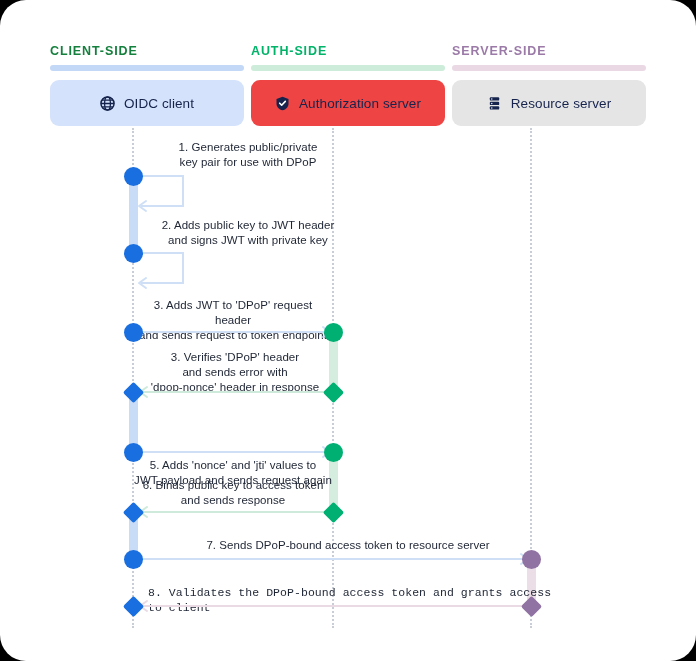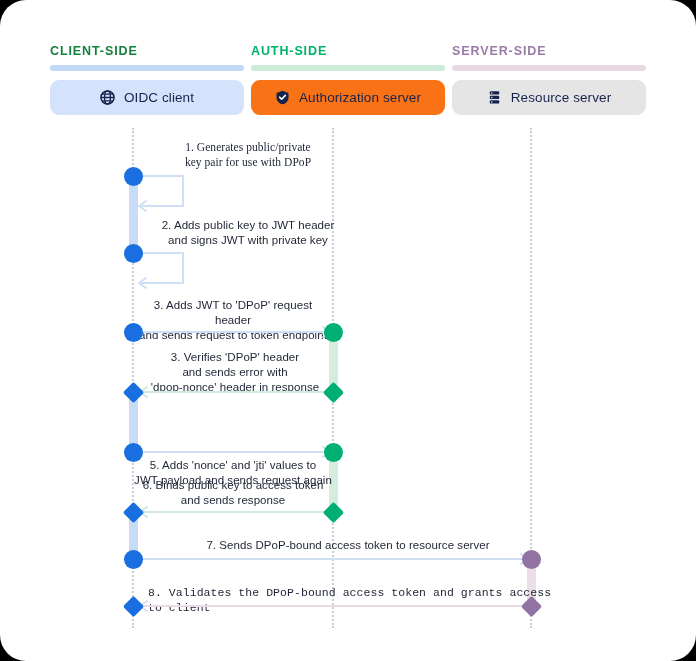--- a/index.html
+++ b/index.html
@@ -27,21 +27,21 @@
     letter-spacing: 0.9px;
     line-height: 1;
   }
   .col-rule {
     position: absolute;
     height: 6px;
     border-radius: 3px;
   }
   .col-box {
     position: absolute;
-    height: 35px;
+    height: 46px;
     border-radius: 9px;
     display: flex;
     align-items: center;
     justify-content: center;
     gap: 9px;
     font-size: 13.5px;
     color: #16234d;
     letter-spacing: 0.1px;
   }
   .col-box .ic {
@@ -111,21 +111,21 @@
           <line x1="2.3" y1="11.7" x2="13.7" y2="11.7" stroke="#16234d" stroke-width="1.3"></line>
         </svg>
       </span>
       <span>OIDC client</span>
     </div>
   </div>
 
   <div>
     <div class="col-title" style="left:251px; top:45px; color:#00b368;">AUTH-SIDE</div>
     <div class="col-rule" style="left:251px; top:65px; width:194px; background:#cdecd9;"></div>
-    <div class="col-box" style="left:251px; top:80px; width:194px; background:#f97316;">
+    <div class="col-box" style="left:251px; top:80px; width:194px; background:#ef4444;">
       <span class="ic">
         <svg viewBox="0 0 16 16" width="15" height="15">
           <path d="M8 0.8 L14.4 3.1 V8.2 C14.4 11.6 11.6 14.2 8 15.3 C4.4 14.2 1.6 11.6 1.6 8.2 V3.1 Z" fill="#16234d"></path>
           <path d="M5 7.7 L7.1 9.8 L11 5.7" fill="none" stroke="#ffffff" stroke-width="1.7" stroke-linecap="round" stroke-linejoin="round"></path>
         </svg>
       </span>
       <span>Authorization server</span>
     </div>
   </div>
 
@@ -151,21 +151,21 @@
   <div class="lifeline" style="left:332px; top:128px; height:500px;"></div>
   <div class="lifeline" style="left:530px; top:128px; height:500px;"></div>
 
   <div class="actbar" style="left:128.5px; top:176px; height:78px; background:#c8dcf7;"></div>
   <div class="actbar" style="left:128.5px; top:392px; height:61px; background:#c8dcf7;"></div>
   <div class="actbar" style="left:128.5px; top:512px; height:48px; background:#c8dcf7;"></div>
   <div class="actbar" style="left:328.5px; top:332px; height:61px; background:#d5edde;"></div>
   <div class="actbar" style="left:328.5px; top:452px; height:61px; background:#d5edde;"></div>
   <div class="actbar" style="left:526.5px; top:559px; height:48px; background:#ecdee6;"></div>
 
-  <div class="msg-label" style="left:130px; top:140px; width:236px;font-family:Liberation Serif, serif;">1. Generates public/private
+  <div class="msg-label" style="left:130px; top:140px; width:236px;">1. Generates public/private
 key pair for use with DPoP</div>
   <svg class="arrow-svg" style="left:133px; top:168px;" width="60" height="46">
     <path d="M3 8 H50 V38 H8" fill="none" stroke="#cfe0f6" stroke-width="2"></path>
     <path d="M13 33 L6 38 L13 43" fill="none" stroke="#cfe0f6" stroke-width="2" stroke-linecap="round" stroke-linejoin="round"></path>
   </svg>
   <div class="node-circle" style="left:123.5px; top:166.5px; background:#1a6fe0;"></div>
 
   <div class="msg-label" style="left:128px; top:218px; width:240px;">2. Adds public key to JWT header
 and signs JWT with private key</div>
   <svg class="arrow-svg" style="left:133px; top:245px;" width="60" height="46">

